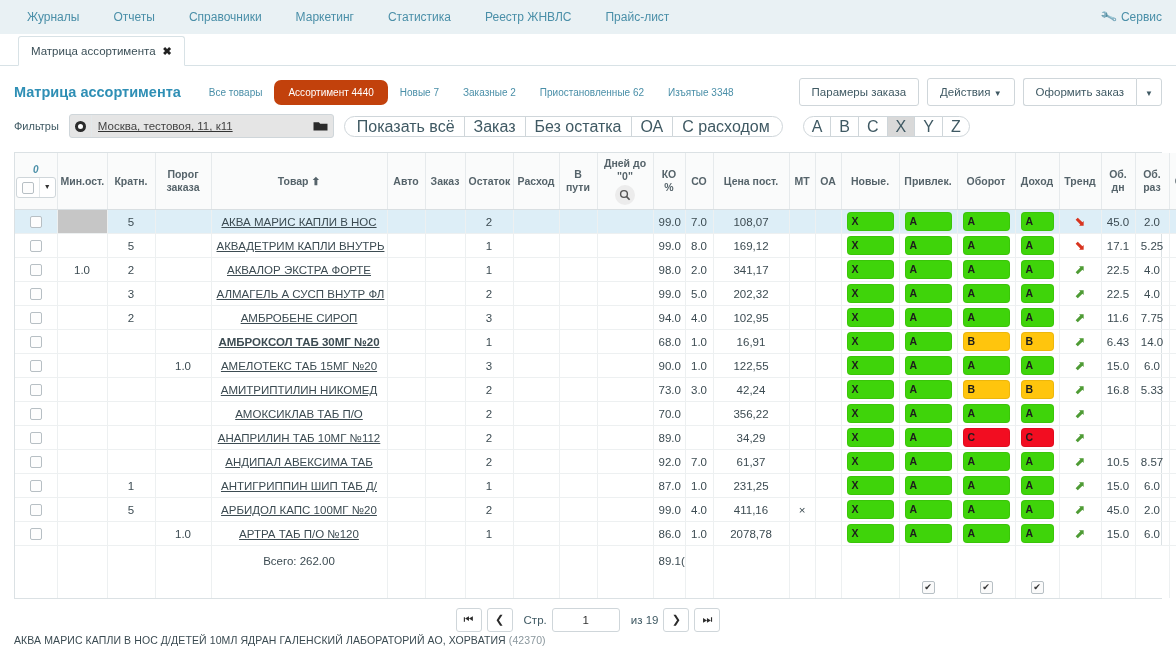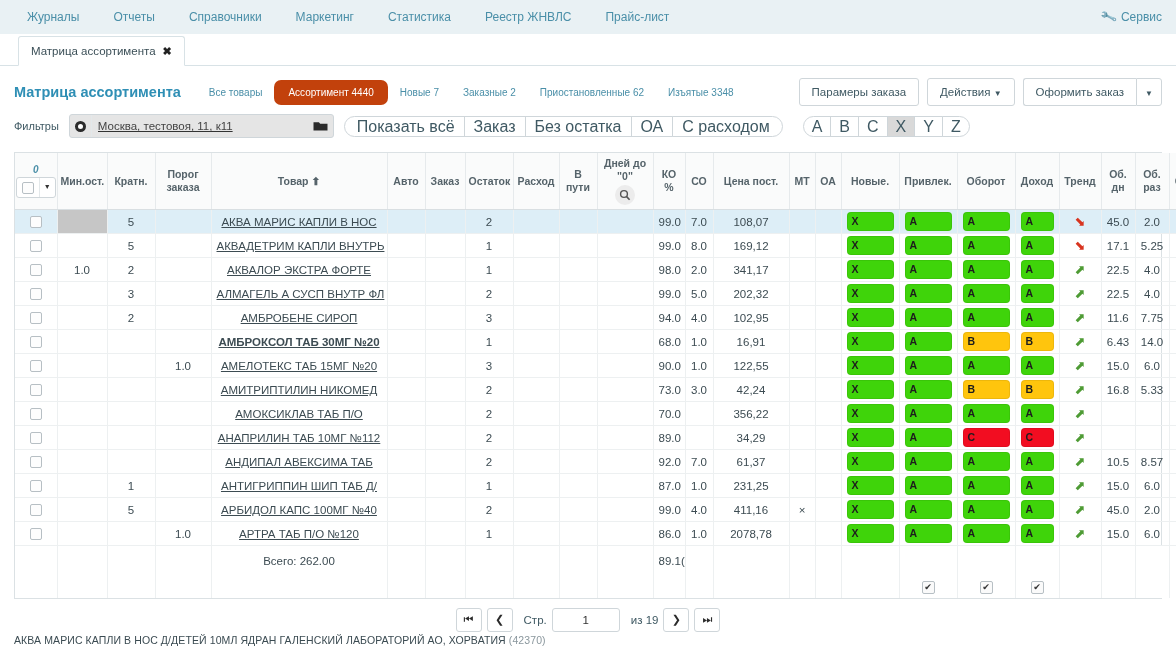--- a/index.html
+++ b/index.html
@@ -868,21 +868,21 @@
           <td><span class="arrow-up">⬈</span></td>
           <td class="num">15.0</td>
           <td class="num">6.0</td>
           <td class="spros">0.077</td>
         </tr>
         <tr class="row">
           <td><span class="chk"></span></td>
           <td class="num"></td>
           <td class="num">5</td>
           <td class="num"></td>
-          <td class="name">АРБИДОЛ КАПС 100МГ №40</td>
+          <td class="name">АРБИДОЛ КАПС 100МГ №20</td>
           <td></td>
           <td></td>
           <td class="num">2</td>
           <td></td>
           <td></td>
           <td></td>
           <td class="num">99.0</td>
           <td class="num">4.0</td>
           <td class="num">411,16</td>
           <td>×</td>

